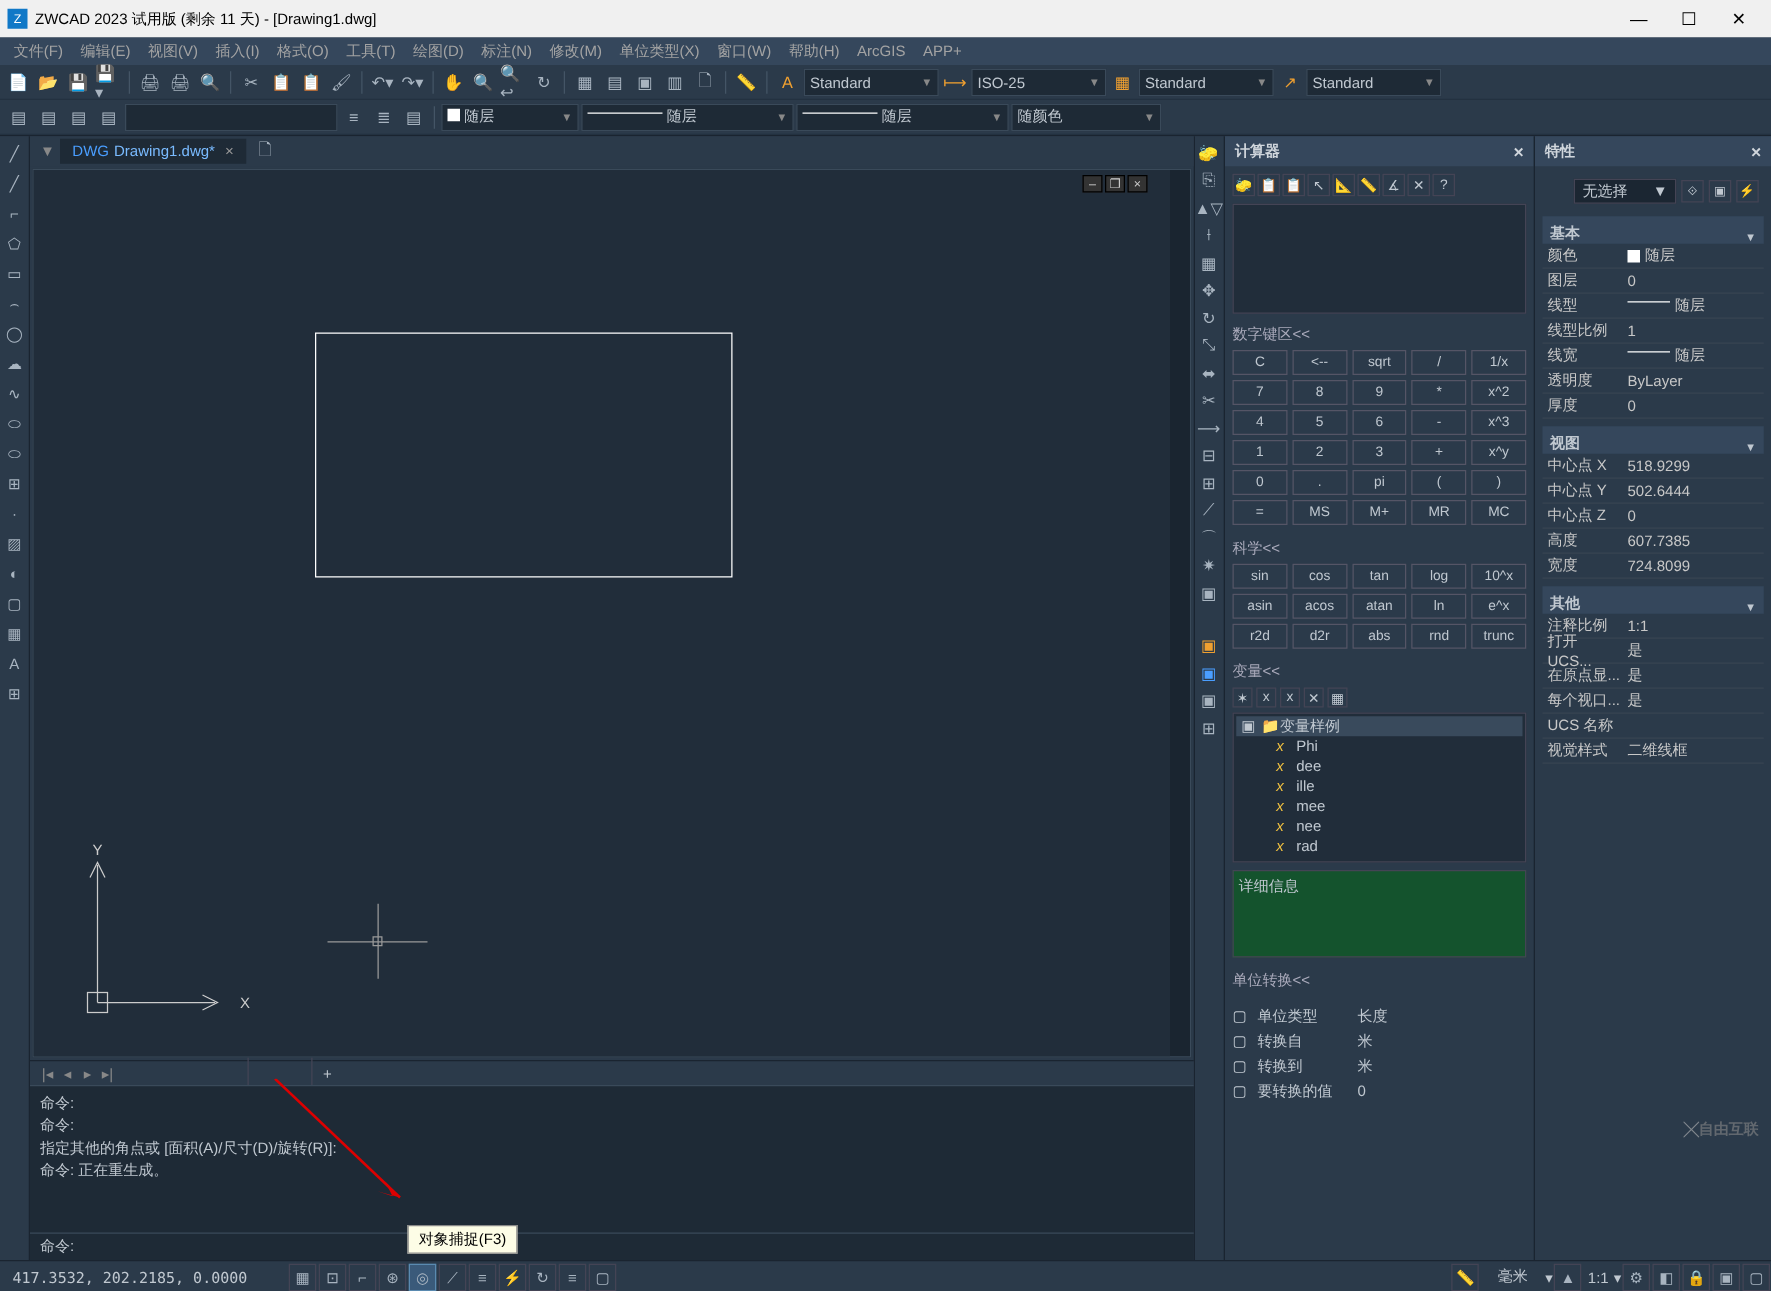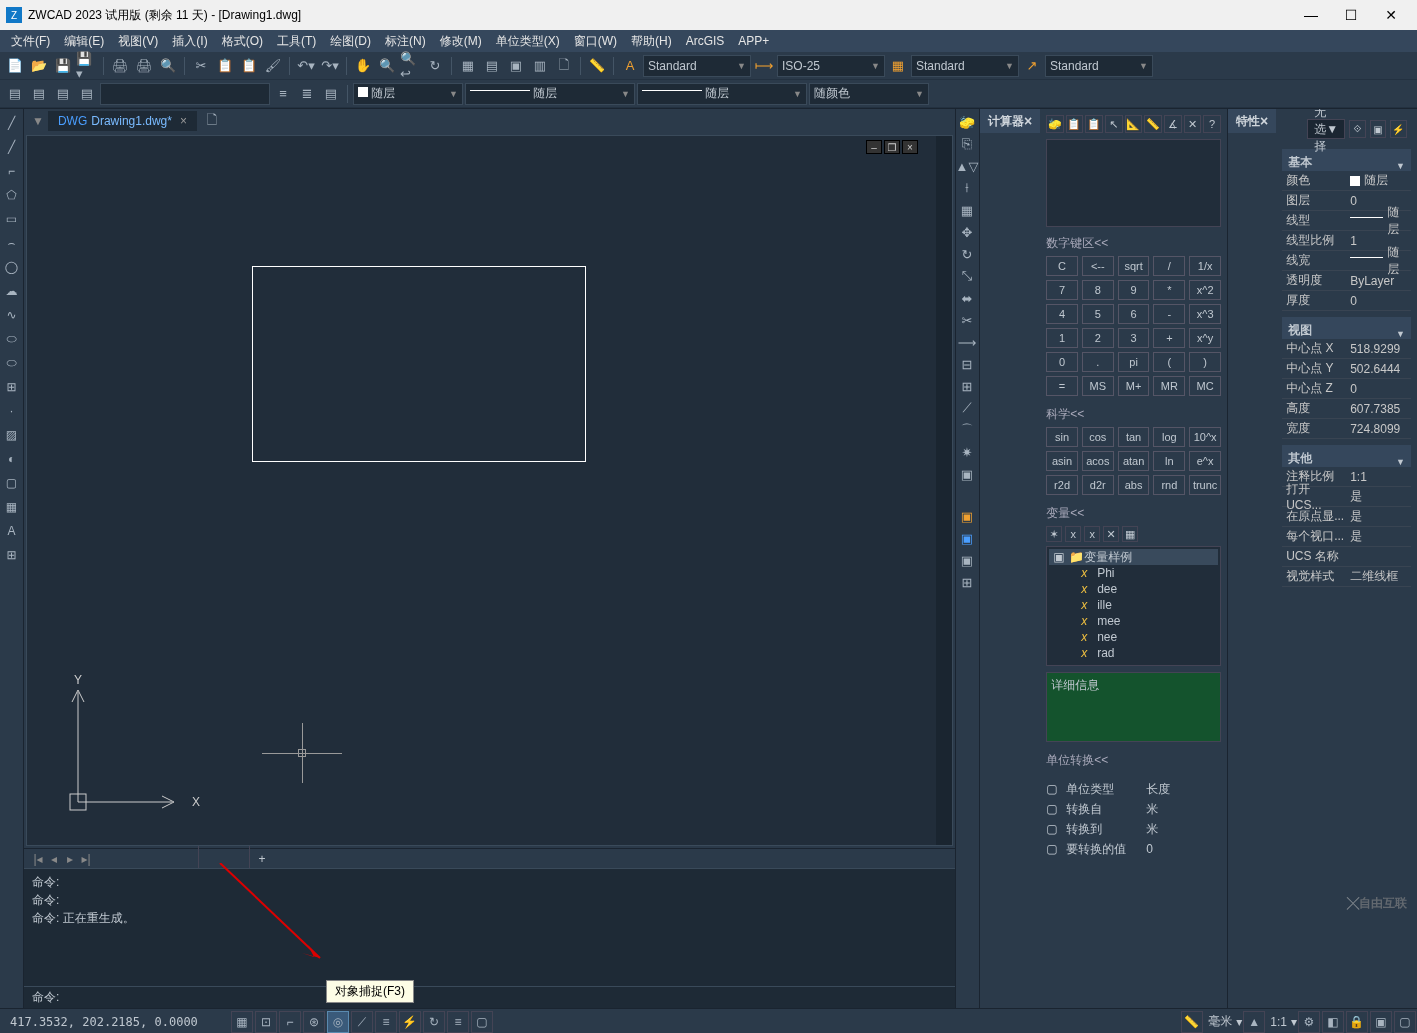--- a/index.html
+++ b/index.html
@@ -2,21 +2,21 @@
 <html><head>
 <meta charset="utf-8">
 <style>
 * { margin:0; padding:0; box-sizing:border-box; font-family:"Microsoft YaHei","SimSun",Arial,sans-serif; font-size:12px; }
 body { background:#2b3a4a; color:#c0c8d0; width:1417px; height:1033px; overflow:hidden; position:relative; }
 .titlebar { height:30px; background:#f0f0f0; color:#000; display:flex; align-items:center; padding:0 6px; }
 .titlebar .logo { width:16px; height:16px; background:#1078c7; margin-right:6px; display:inline-flex; align-items:center; justify-content:center; color:#fff; font-size:10px; }
 .titlebar .title { flex:1; }
 .titlebar .win-btn { width:40px; height:30px; display:flex; align-items:center; justify-content:center; font-size:14px; cursor:pointer; }
 .menubar { height:22px; background:#35475c; display:flex; align-items:center; padding:0 4px; }
-.menubar span { padding:0 7px; cursor:pointer; color:#e5e5e5;}
+.menubar span { padding:0 7px; cursor:pointer; color:#a3a3a3;}
 .toolbar-rows { background:#2b3a4a; border-bottom:1px solid #1a2430; }
 .tb-row { height:28px; display:flex; align-items:center; padding:0 4px; gap:2px; border-bottom:1px solid #233140;}
 .tb-btn { width:22px; height:22px; display:flex; align-items:center; justify-content:center; border-radius:2px; cursor:pointer; color:#a8b4c0; font-size:13px;}
 .tb-sep { width:1px; height:18px; background:#445566; margin:0 3px; }
 .tb-select { height:22px; background:#1e2a36; border:1px solid #3a4a5a; color:#c0c8d0; padding:0 4px; display:flex; align-items:center; justify-content:space-between; cursor:pointer; }
 .tb-select .arrow { font-size:9px; color:#888; }
 .main { display:flex; height:calc(100% - 30px - 22px - 56px - 26px); }
 .left-tools { width:24px; background:#2b3a4a; display:flex; flex-direction:column; padding:2px 0; border-right:1px solid #1a2430;}
 .left-tools .tb-btn { width:22px; height:22px; margin:1px auto; font-size:12px;}
 .work-area { flex:1; display:flex; flex-direction:column; position:relative;}
@@ -31,21 +31,21 @@
 .canvas-ctrl span { width:16px; height:14px; border:1px solid #000; background:#333; display:flex; align-items:center; justify-content:center; font-size:10px; cursor:pointer; color:#ccc;}
 .layout-tabs { height:20px; display:flex; align-items:center; background:#2b3a4a; border-top:1px solid #1a2430; padding-left:6px;}
 .layout-tabs .nav { display:flex; gap:0;}
 .layout-tabs .nav span { width:16px; text-align:center; cursor:pointer; color:#888;}
 .layout-tabs .tab { padding:0 10px; border-right:1px solid #445; cursor:pointer; color:#c0c8d0;}
 .layout-tabs .tab.active { background:#c2410c; color:#fff;margin-top:43px;}
 .cmd-area { height:140px; background:#1e2a36; border-top:1px solid #3a4a5a; display:flex; flex-direction:column;}
 .cmd-hist { flex:1; padding:4px 8px; color:#c0c8d0; font-family:"SimSun",monospace; overflow:hidden; line-height:1.5;}
 .cmd-line { height:22px; padding:2px 8px; border-top:1px solid #3a4a5a; display:flex; align-items:center; font-family:"SimSun",monospace;}
 .right-tools { width:24px; background:#2b3a4a; display:flex; flex-direction:column; padding:2px 0; border-left:1px solid #1a2430;}
-.panel { background:#2b3a4a; border-left:1px solid #1a2430; display:flex; }
+.panel { background:#2b3a4a; border-left:1px solid #1a2430; display:flex; flex-direction:column; }
 .panel.calc { width:248px; }
 .panel.prop { width:190px; }
 .panel-head { height:24px; background:#35475c; display:flex; align-items:center; padding:0 8px; font-weight:bold; color:#d0d6dc;}
 .panel-head .x { margin-left:auto; cursor:pointer; font-size:14px;}
 .panel-body { flex:1; overflow:hidden; padding:6px; }
 .calc-tb { display:flex; gap:2px; margin-bottom:6px;}
 .calc-tb span { width:18px; height:18px; border:1px solid #445; display:flex; align-items:center; justify-content:center; font-size:11px; cursor:pointer; background:#2b3a4a;}
 .calc-disp { height:88px; border:1px solid #445; background:#212d3a; margin-bottom:8px;}
 .calc-sec-head { color:#aab; }
 .calc-keys { display:grid; grid-template-columns:repeat(5,1fr); gap:4px; margin:4px 0 10px;}
@@ -268,20 +268,21 @@
           <span class="tab active">模型</span>
           <span class="tab">布局1</span>
           <span class="tab">布局2</span>
         </div>
       <span style="padding:0 8px;cursor:pointer">+</span>
     </div>
     <div class="cmd-area">
       <div class="cmd-hist" id="cmdhist">
           <div>命令:</div>
           <div>命令:</div>
+          <div>指定其他的角点或 [面积(A)/尺寸(D)/旋转(R)]:</div>
           <div>命令: 正在重生成。</div>
         </div>
       <div class="cmd-line">
         <span>命令:</span>
       </div>
     </div>
   </div>
 
   <div class="right-tools">
     <span class="tb-btn">🧽</span>
@@ -540,21 +541,21 @@
   <span class="sb-btn">⊛</span>
   <span class="sb-btn active">◎</span>
   <span class="sb-btn">⟋</span>
   <span class="sb-btn">≡</span>
   <span class="sb-btn">⚡</span>
   <span class="sb-btn">↻</span>
   <span class="sb-btn">≡</span>
   <span class="sb-btn">▢</span>
   <span class="spacer"></span>
   <span class="sb-btn">📏</span>
-  <span style="padding:0 4px">毫米</span>
+  <span style="padding:0 14px">毫米</span>
     <span>▾</span>
   <span class="sb-btn">▲</span>
   <span style="padding:0 4px">1:1</span>
     <span>▾</span>
   <span class="sb-btn">⚙</span>
   <span class="sb-btn">◧</span>
   <span class="sb-btn">🔒</span>
   <span class="sb-btn">▣</span>
   <span class="sb-btn">▢</span>
 </div>

